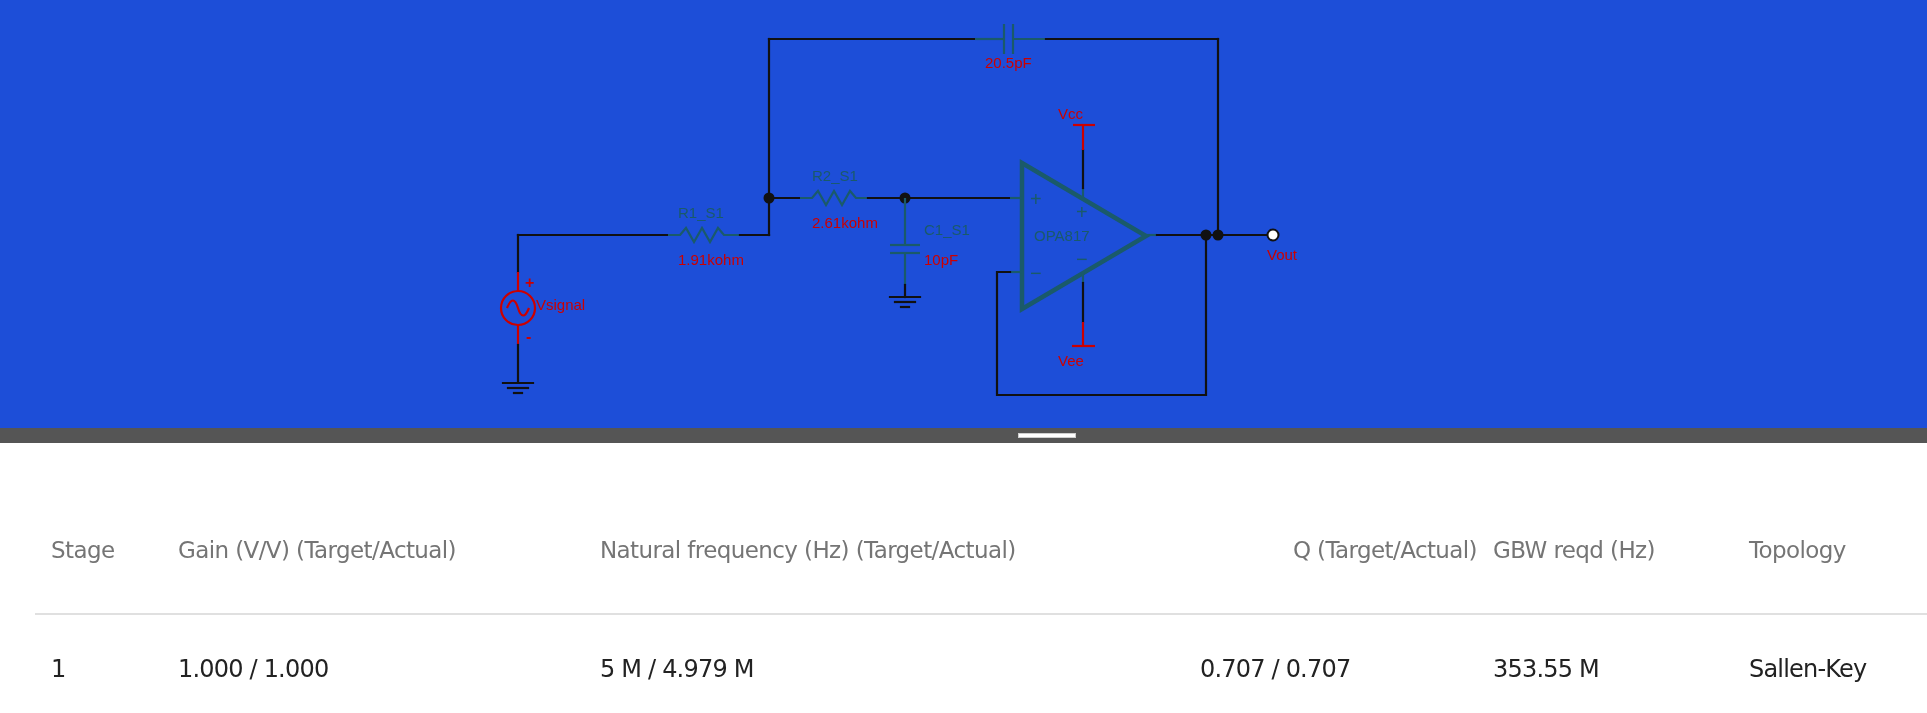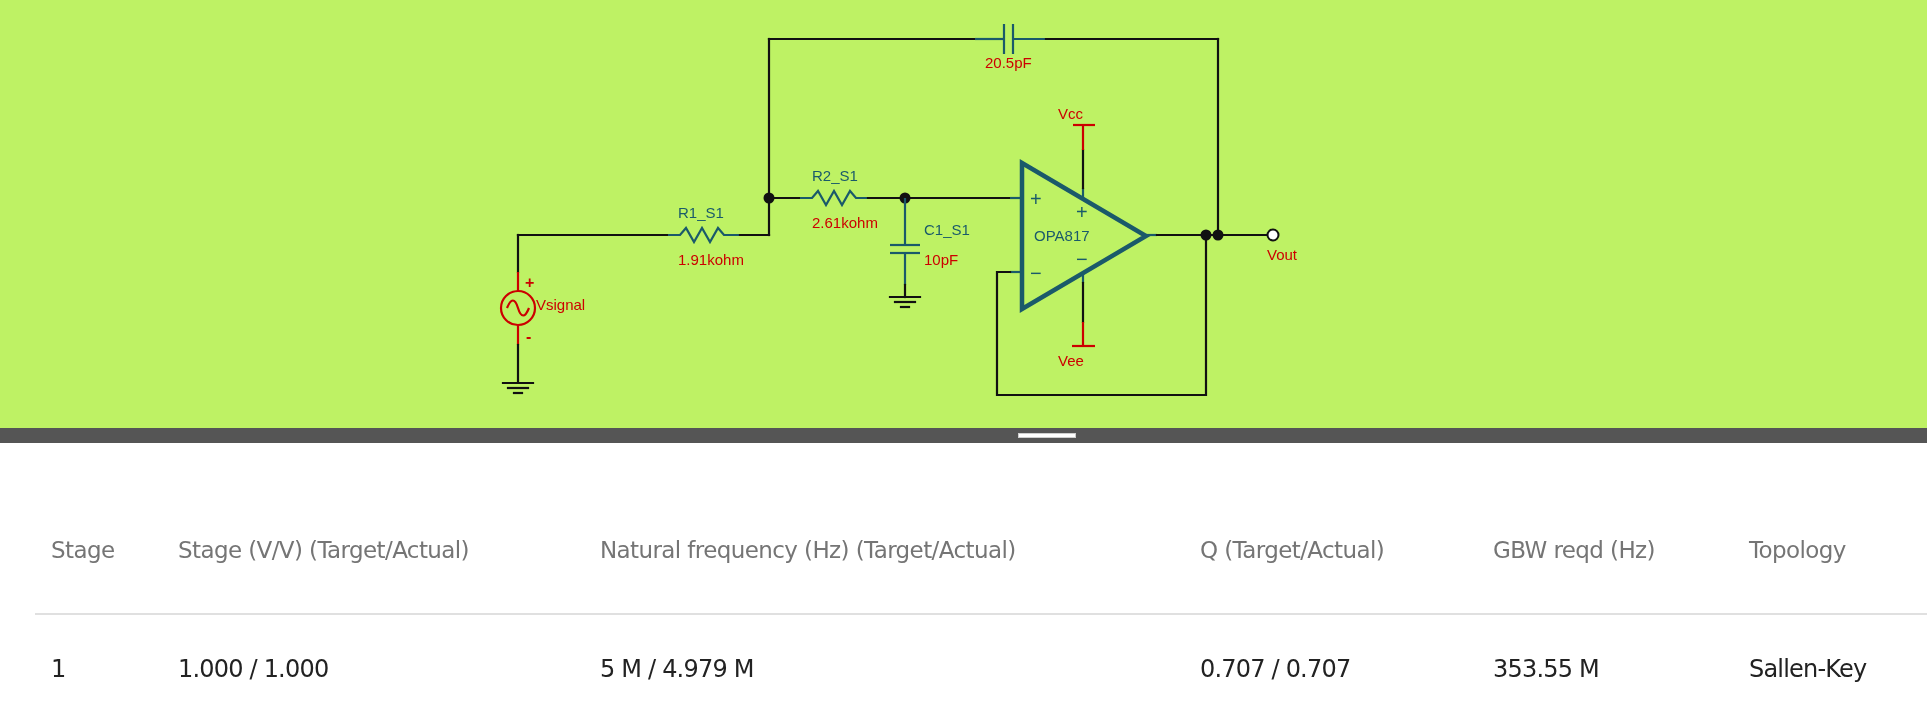--- a/index.html
+++ b/index.html
@@ -1,35 +1,35 @@
 <!DOCTYPE html>
 <html><head>
 <meta charset="utf-8">
 <style>
   html, body { margin:0; padding:0; background:#ffffff; }
   body { width:1927px; height:713px; overflow:hidden; position:relative; font-family:"Liberation Sans", sans-serif; }
-  #schematic-pane { position:absolute; left:0; top:0; width:1927px; height:428px; background:#bef264; }
+  #schematic-pane { position:absolute; left:0; top:0; width:1927px; height:428px; background:#1d4ed8; }
   #schematic { position:absolute; left:0; top:0; }
   .wire { stroke:#111111; stroke-width:2.2; fill:none; stroke-linecap:square; }
   .comp { stroke:#1a5a6a; stroke-width:2.2; fill:none; }
   .comp-thick { stroke:#1a5a6a; stroke-width:4.5; fill:none; stroke-linejoin:miter; }
   .red { stroke:#cc0000; stroke-width:2.2; fill:none; }
   .lbl-name { fill:#1a5a6a; font-size:15px; font-family:"Liberation Sans", sans-serif; }
   .lbl-val { fill:#cc0000; font-size:15px; font-family:"Liberation Sans", sans-serif; }
   .lbl-sign { fill:#1a5a6a; font-size:20px; font-family:"Liberation Sans", sans-serif; }
   .lbl-sign-red { fill:#cc0000; font-size:16px; font-weight:bold; font-family:"Liberation Sans", sans-serif; }
   .node { fill:#111111; }
   #divider { position:absolute; left:0; top:428px; width:1927px; height:15px; background:#555555; cursor:row-resize; }
   #divider-handle { position:absolute; left:1018px; top:5px; width:58px; height:5px; background:#ffffff; border:1px solid #cfcfcf; box-sizing:border-box; }
   #results { position:absolute; left:0; top:443px; width:1927px; height:217px; background:#ffffff;border-radius:8px; }
   table { position:absolute; left:35px; top:0; border-collapse:collapse; width:1900px; }
   th { text-align:left; font-weight:normal; color:#757575; font-size:23px; height:170px; padding:0 0 0 16px; vertical-align:middle; border-bottom:2px solid #e0e0e0; font-family:"DejaVu Sans", sans-serif; letter-spacing:-0.6px; transform-origin:left; }
   th { padding-top:44px; height:126px; }
   td { text-align:left; color:#222222; font-size:24px; padding:0 0 0 16px; height:108px; vertical-align:middle; font-family:"DejaVu Sans", sans-serif; letter-spacing:-0.8px; }
-  .c1 { width:111px; } .c2 { width:406px; } .c3 { width:584px;margin-top:33px; } .c4 { width:277px; } .c5 { width:240px; }
+  .c1 { width:111px; } .c2 { width:406px; } .c3 { width:584px;margin-top:33px; } .c4 { width:277px;text-align:right; } .c5 { width:240px; }
 </style>
 </head>
 <body>
 
 <div id="schematic-pane">
 <svg id="schematic" width="1927" height="428" viewBox="0 0 1927 428">
 
   <g>
     <line class="wire" x1="769" y1="39" x2="975" y2="39"></line>
     <line class="comp" x1="975" y1="39" x2="1004" y2="39"></line>
@@ -135,21 +135,21 @@
 
 <div id="divider">
   <div id="divider-handle"></div>
 </div>
 
 <div id="results">
   <table>
     <thead>
       <tr>
         <th class="c1">Stage</th>
-        <th class="c2">Stage (V/V) (Target/Actual)</th>
+        <th class="c2">Gain (V/V) (Target/Actual)</th>
         <th class="c3">Natural frequency (Hz) (Target/Actual)</th>
         <th class="c4">Q (Target/Actual)</th>
         <th class="c5">GBW reqd (Hz)</th>
         <th>Topology</th>
       </tr>
     </thead>
     <tbody>
       <tr>
         <td>1</td>
         <td>1.000 / 1.000</td>

